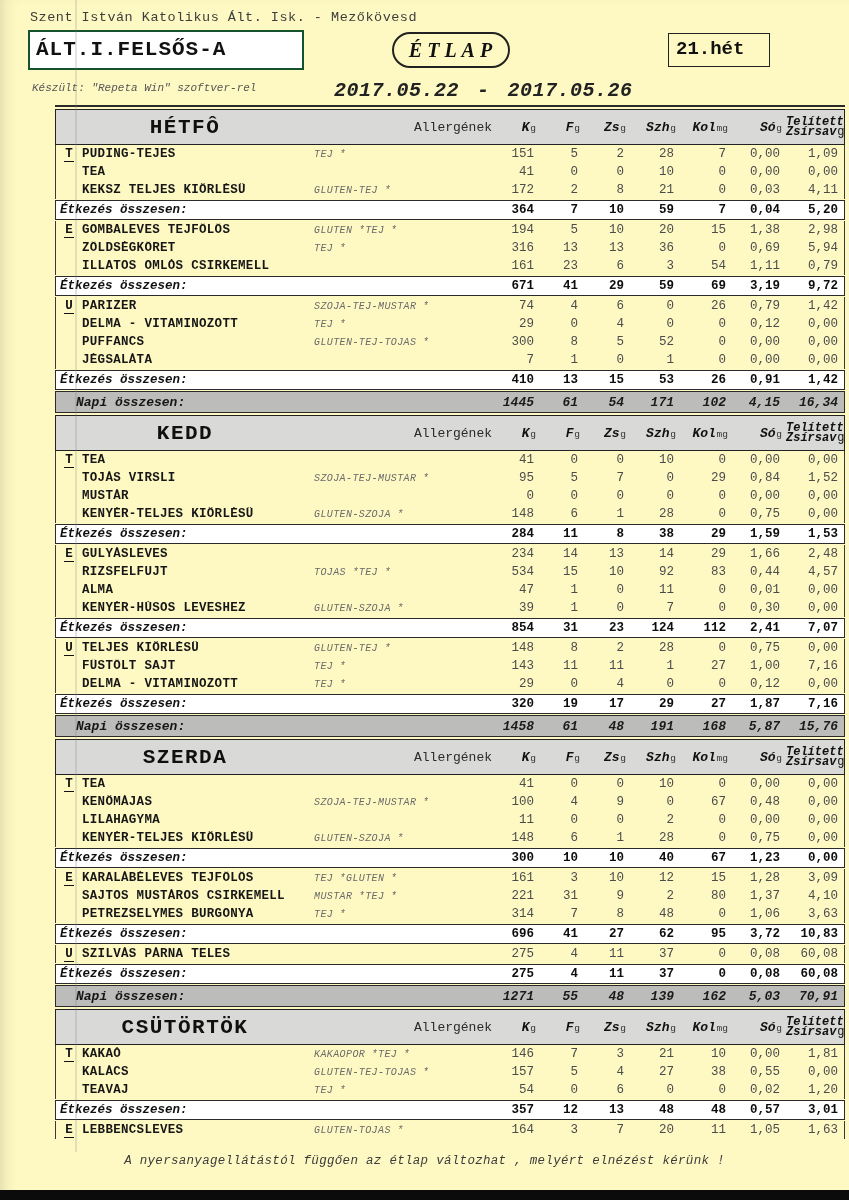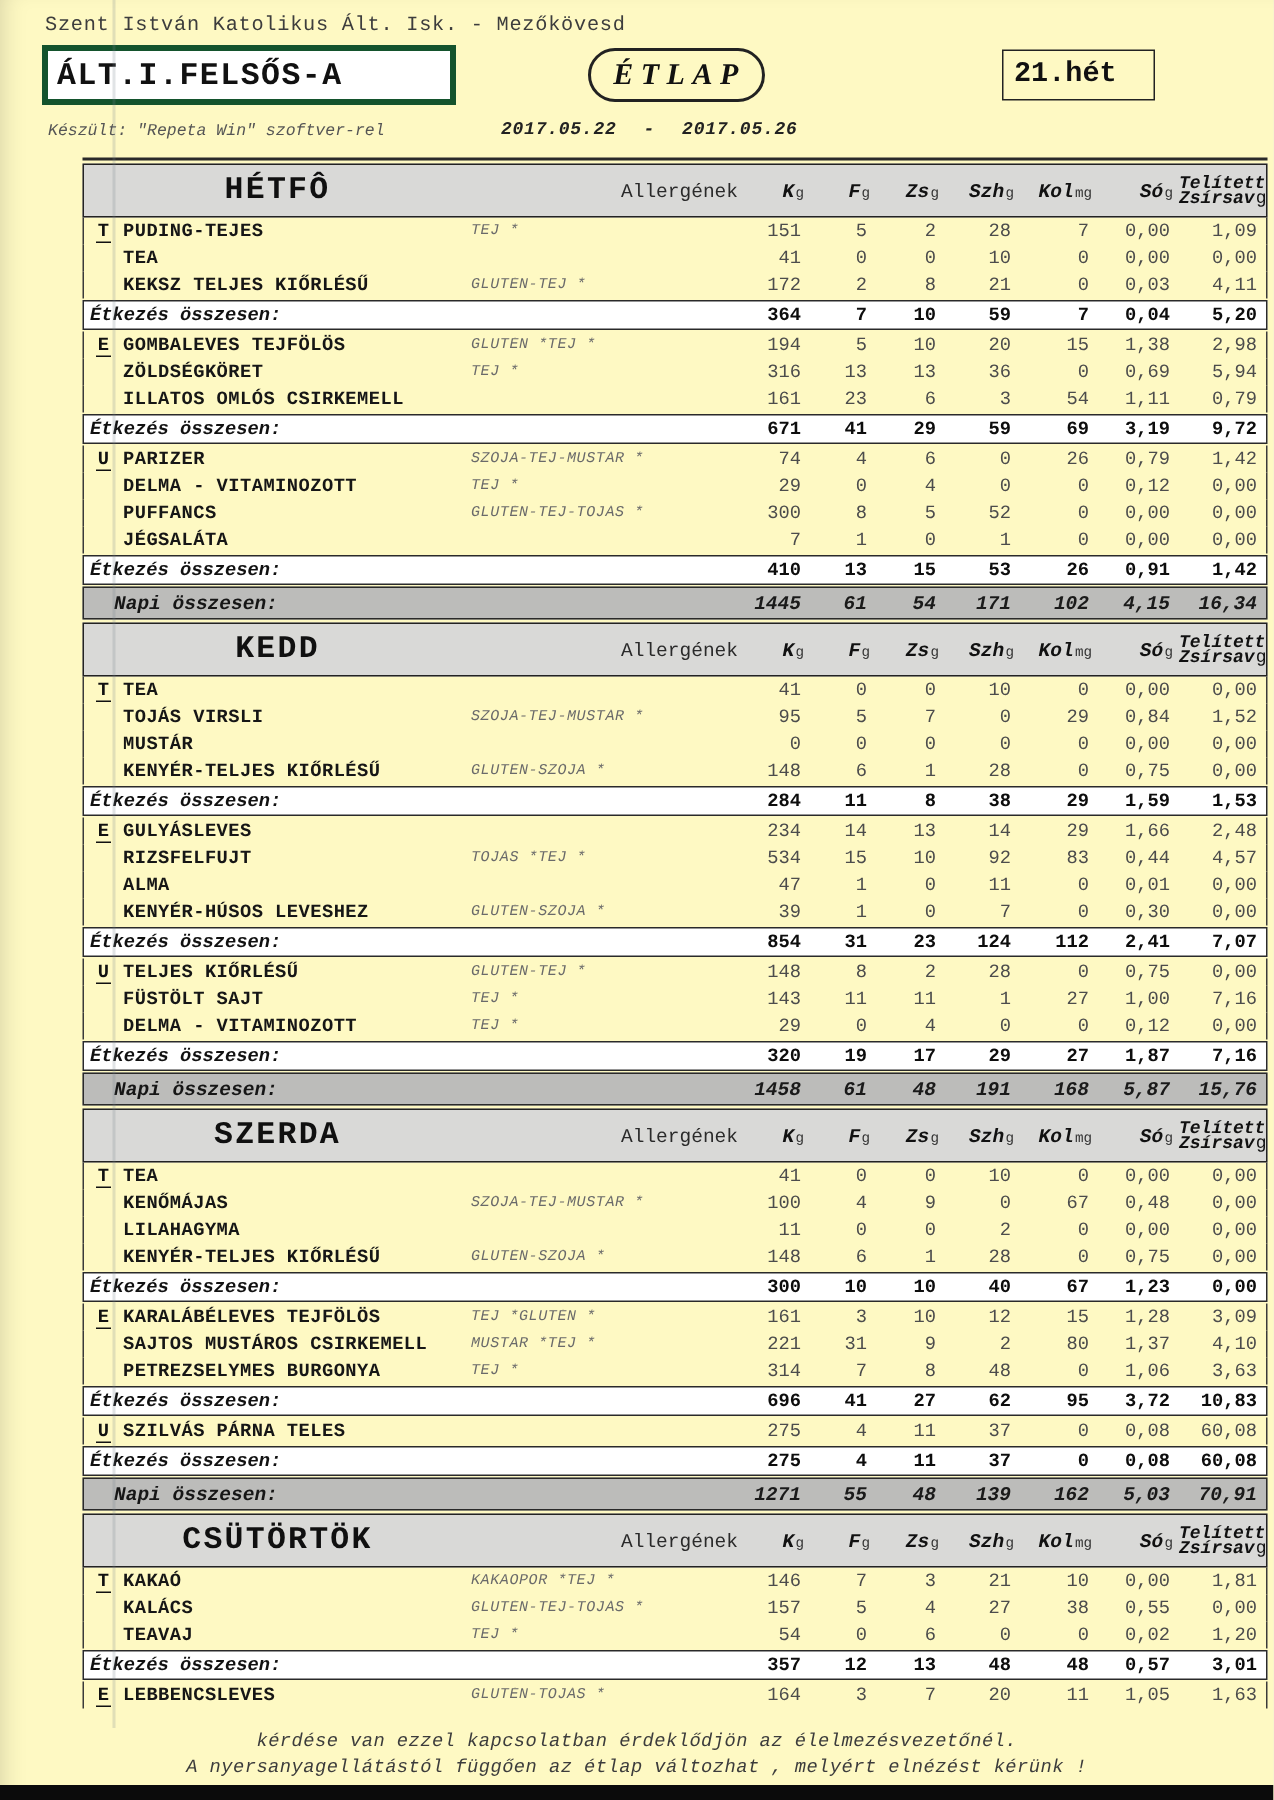--- a/index.html
+++ b/index.html
@@ -8,32 +8,32 @@
   .page { position:relative; width:849px; height:1200px; background:#fef9c3; overflow:hidden;
           box-shadow:inset 12px 0 18px -12px rgba(0,0,0,.18); }
   .fold-line { position:absolute; left:75px; top:0; width:2px; height:1152px;
                background:rgba(120,130,140,.22); pointer-events:none; }
   .bottom-scan-bar { position:absolute; left:0; bottom:0; width:849px; height:10px; background:#0b0b0b; }
 
   
   .school-line { padding:10px 0 4px 30px; font-size:13.5px; color:#3d3d3d; letter-spacing:.5px; }
   .hdr-row { position:relative; height:48px; }
   .class-box { position:absolute; left:28px; top:1px; width:276px; height:40px;
-               border:4px solid #14532d; background:#fff; font-size:21px; font-weight:bold;
+               border:2px solid #14532d; background:#fff; font-size:21px; font-weight:bold;
                letter-spacing:1px; line-height:36px; padding-left:6px; color:#111; }
   .etlap-oval { position:absolute; left:392px; top:3px; width:118px; height:36px;
                 border:2px solid #222; border-radius:18px; text-align:center; line-height:32px;
                 font-family:"Liberation Serif","DejaVu Serif",serif; font-style:italic; font-weight:bold;
                 font-size:20px; letter-spacing:5px; color:#111; padding-left:4px; }
   .week-box { position:absolute; left:668px; top:4px; width:102px; height:34px;
               border:1.5px solid #222; font-size:19px; font-weight:bold; line-height:31px;
               padding-left:7px; color:#111; }
   .made-row { position:relative; height:22px; margin-top:2px; }
   .made-with { position:absolute; left:32px; top:3px; font-size:11px; font-style:italic; color:#555; }
-  .date-range { position:absolute; left:334px; top:0; font-size:12px; font-weight:bold;
+  .date-range { position:absolute; left:334px; top:0; font-size:20px; font-weight:bold;
                 font-style:italic; color:#222; letter-spacing:.5px; }
   .date-range .sep { padding:0 18px; }
 
   
   .menu { margin:4px 4px 0 55px; width:790px; border-top:2px solid #2a2a2a; }
   .row { display:grid; grid-template-columns:26px 232px 178px 48px 44px 46px 50px 52px 54px 58px;
          align-items:center; }
   .band { background:#d9d9d7; border:1.5px solid #222; height:36px; margin-top:2px; }
   .day-name { grid-column:1/3; text-align:center; font-size:21px; font-weight:bold;
               letter-spacing:1.5px; color:#101010; }
@@ -655,20 +655,19 @@
         <div class="val">3</div>
         <div class="val">7</div>
         <div class="val">20</div>
         <div class="val">11</div>
         <div class="val">1,05</div>
         <div class="val">1,63</div>
       </div>
     </div>
 
   <div class="footer">
-    <div class="f-italic">kérdése van ezzel kapcsolatban érdeklődjön az élelmezésvezetőnél.</div>
     <div class="f-italic">A nyersanyagellátástól függően az étlap változhat , melyért elnézést kérünk !</div>
 
   </div>
 
   <div class="fold-line"></div>
   <div class="bottom-scan-bar"></div>
 </div>
 
 </body></html>

